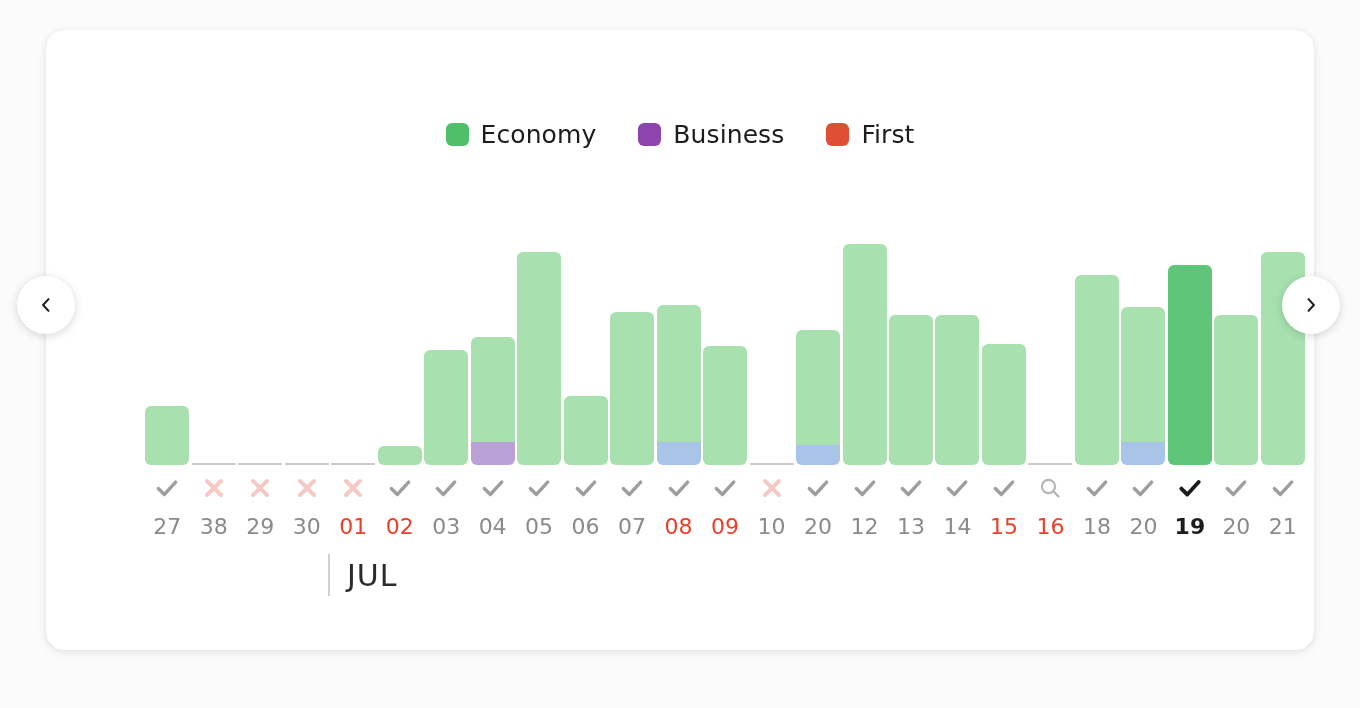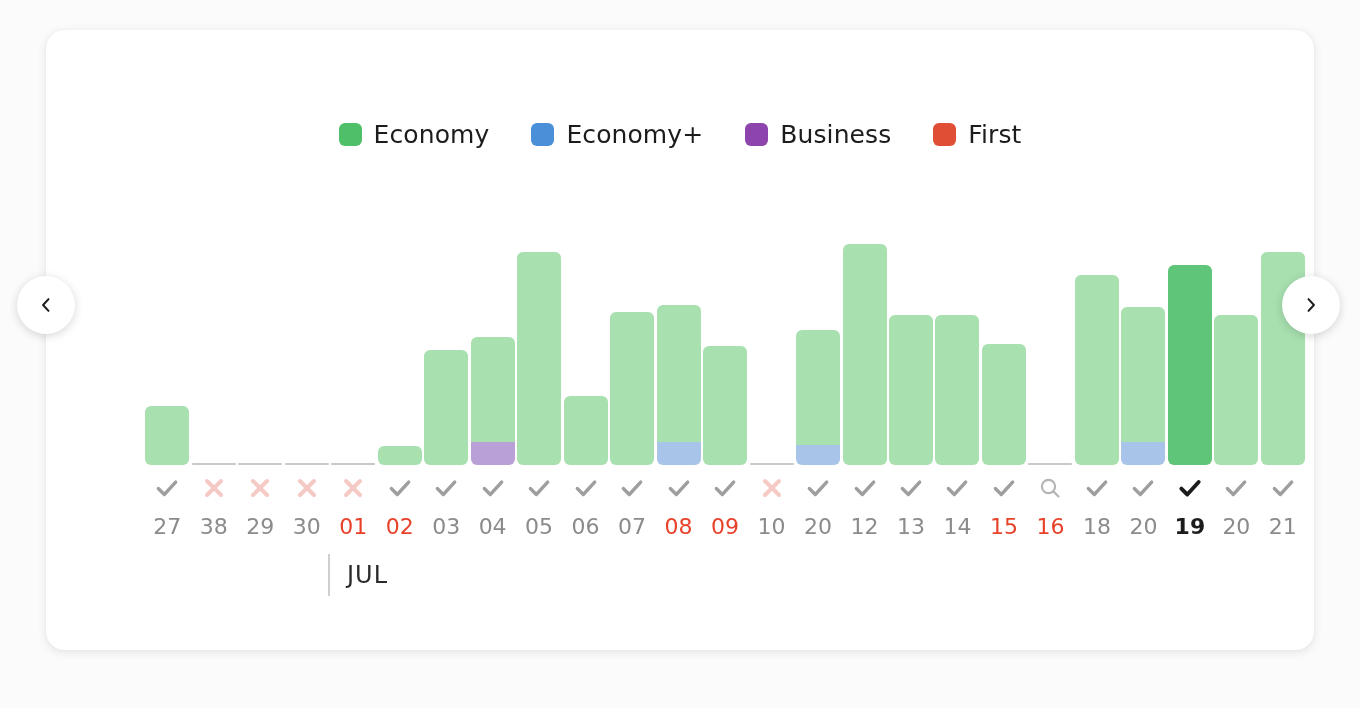--- a/index.html
+++ b/index.html
@@ -107,21 +107,21 @@
 
   
   .month {
     position: absolute;
     left: 282px; top: 524px;
     display: flex;
     align-items: center;
     gap: 17px;
   }
   .month-tick { width: 2px; height: 42px; background: #cfcfcf; display: block; }
-  .month-label { font-size: 24px; color: #2b2b2b; letter-spacing: 1px; }
+  .month-label { font-size: 30px; color: #2b2b2b; letter-spacing: 1px; }
 
   
   .nav {
     position: absolute;
     top: 276px;
     width: 58px; height: 58px;
     border-radius: 50%;
     background: #ffffff;
     box-shadow: 0 2px 10px rgba(0,0,0,0.16);
     display: flex; align-items: center; justify-content: center;
@@ -136,24 +136,20 @@
 <body>
 
 <div class="stage">
 
   <div class="card">
 
     <div class="legend">
         <div class="legend-item">
           <span class="legend-swatch" style="background: rgb(79, 191, 106);"></span>
           <span class="legend-label">Economy</span>
-        </div>
-        <div class="legend-item">
-          <span class="legend-swatch" style="background: rgb(74, 144, 217);"></span>
-          <span class="legend-label">Economy+</span>
         </div>
         <div class="legend-item">
           <span class="legend-swatch" style="background: rgb(142, 68, 173);"></span>
           <span class="legend-label">Business</span>
         </div>
         <div class="legend-item">
           <span class="legend-swatch" style="background: rgb(224, 78, 53);"></span>
           <span class="legend-label">First</span>
         </div>
       </div>

